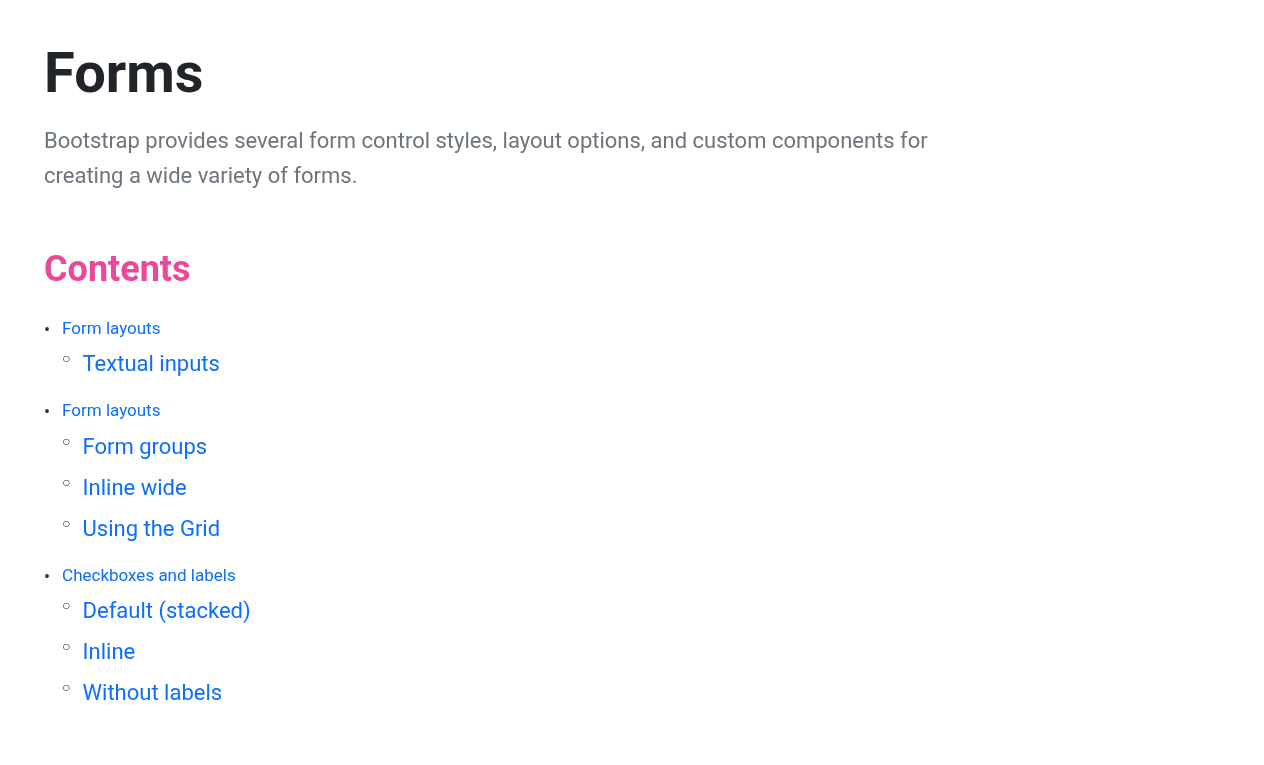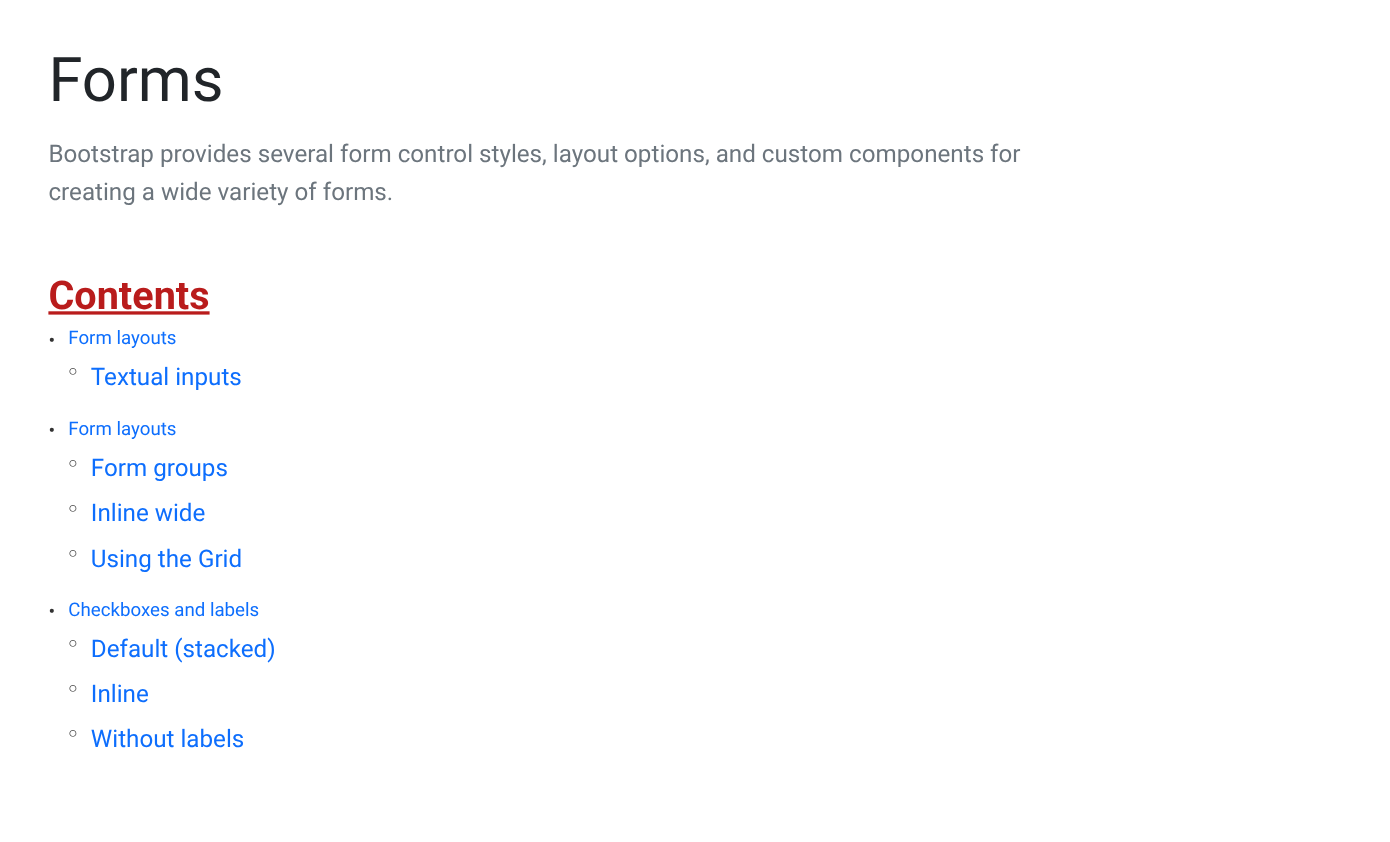--- a/index.html
+++ b/index.html
@@ -12,39 +12,39 @@
       font-family: -apple-system, BlinkMacSystemFont, "Segoe UI", Roboto, "Helvetica Neue", Arial, sans-serif;
       background-color: #ffffff;
       color: #333333;
       padding: 40px 44px;
       font-size: 16px;
       line-height: 1.5;
     }
 
     .page-title {
       font-size: 56px;
-      font-weight: 400;
+      font-weight: 700;
       color: #212529;
       margin-bottom: 16px;
       line-height: 1.2;
     }
 
     .page-description {
       font-size: 22px;
       color: #6c757d;
       margin-bottom: 48px;
       line-height: 1.6;
       max-width: 900px;
     }
 
     .contents-title {
       font-size: 36px;
       font-weight: 700;
-      color: #b91c1c;
-      text-decoration: underline;
+      color: #ec4899;
+      margin-bottom: 20px;
     }
 
     .contents-list {
       list-style: none;
       padding: 0;
     }
 
     .contents-list > li {
       display: flex;
       align-items: flex-start;

